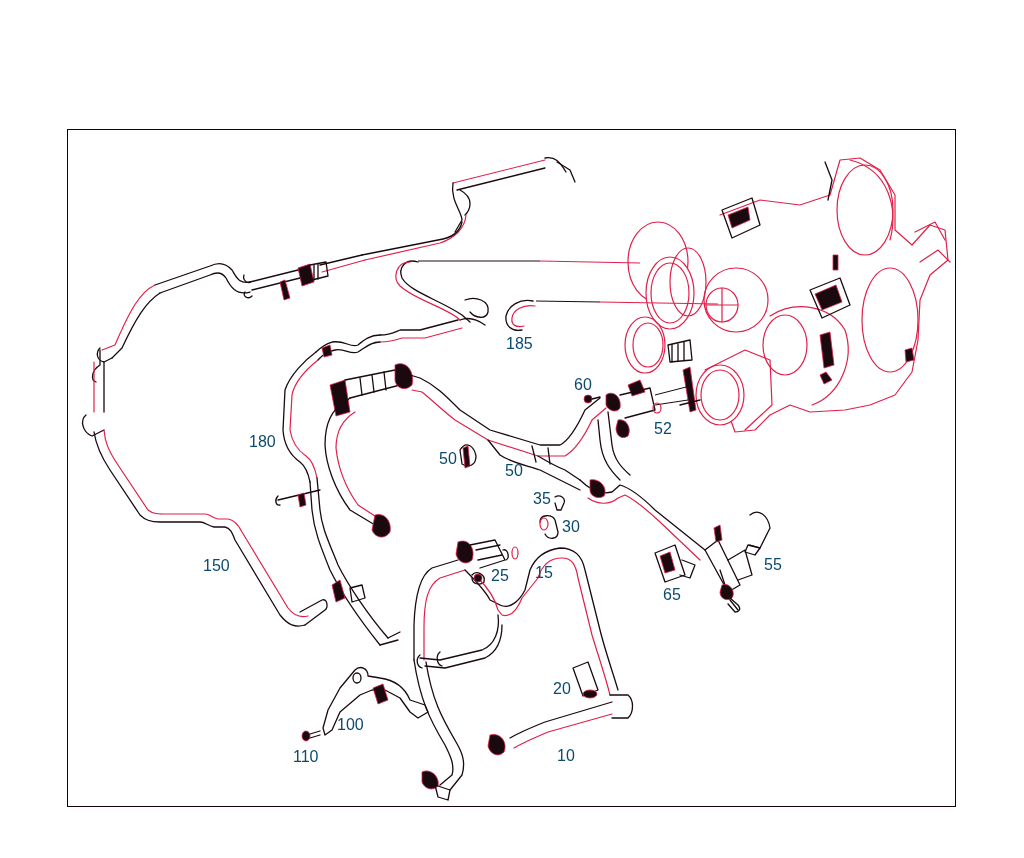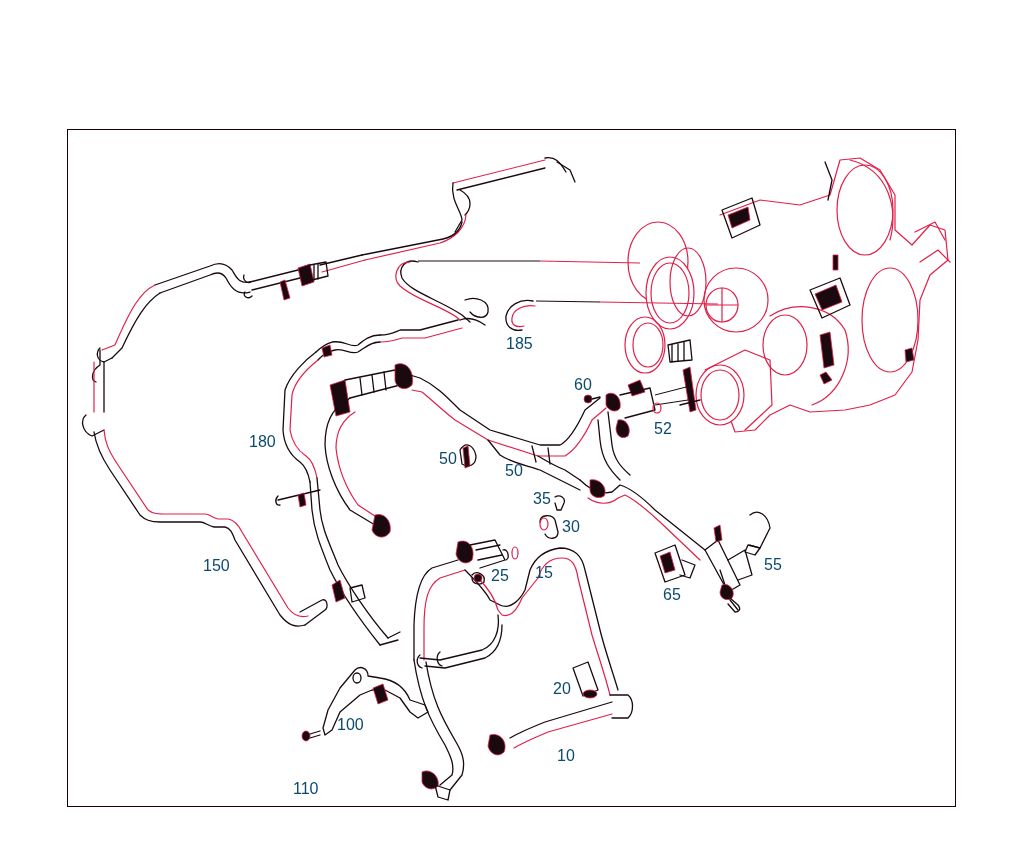--- a/index.html
+++ b/index.html
@@ -238,16 +238,16 @@
 <div class="lbl" style="left:491px;top:568px;">25</div>
 <div class="lbl" style="left:562px;top:519px;">30</div>
 <div class="lbl" style="left:533px;top:491px;">35</div>
 <div class="lbl" style="left:505px;top:463px;">50</div>
 <div class="lbl" style="left:654px;top:421px;">52</div>
 <div class="lbl" style="left:764px;top:557px;text-align:right;">55</div>
 <div class="lbl" style="left:574px;top:377px;">60</div>
 <div class="lbl" style="left:663px;top:587px;">65</div>
 <div class="lbl" style="left:439px;top:451px;">50</div>
 <div class="lbl" style="left:337px;top:717px;">100</div>
-<div class="lbl" style="left:293px;top:781px;">110</div>
+<div class="lbl" style="left:293px;top:749px;">110</div>
 <div class="lbl" style="left:203px;top:558px;">150</div>
 <div class="lbl" style="left:249px;top:434px;">180</div>
 <div class="lbl" style="left:506px;top:336px;">185</div>
 
 </body></html>

